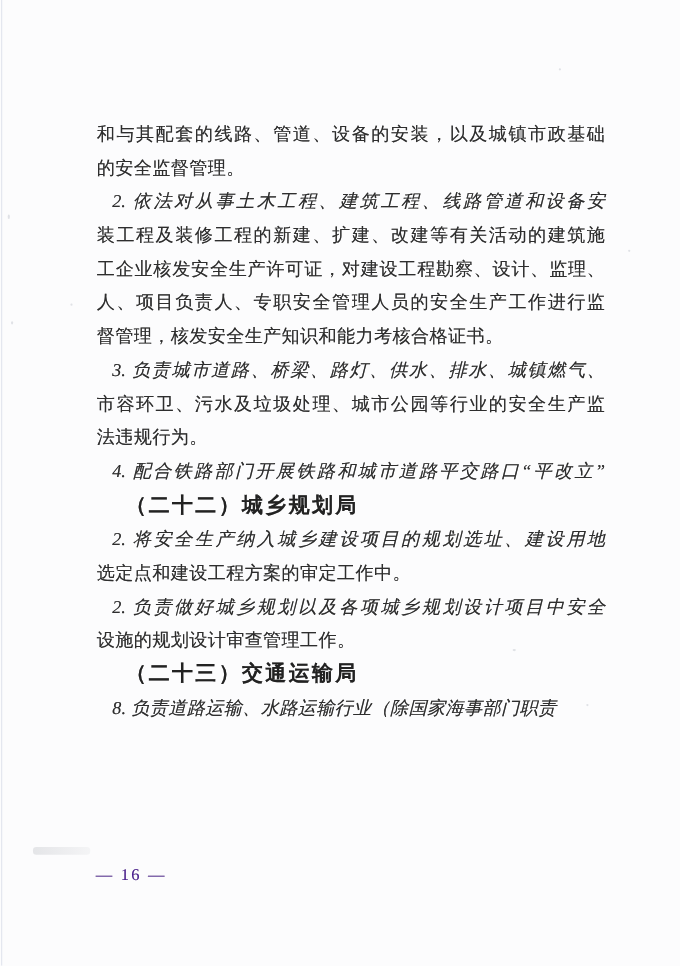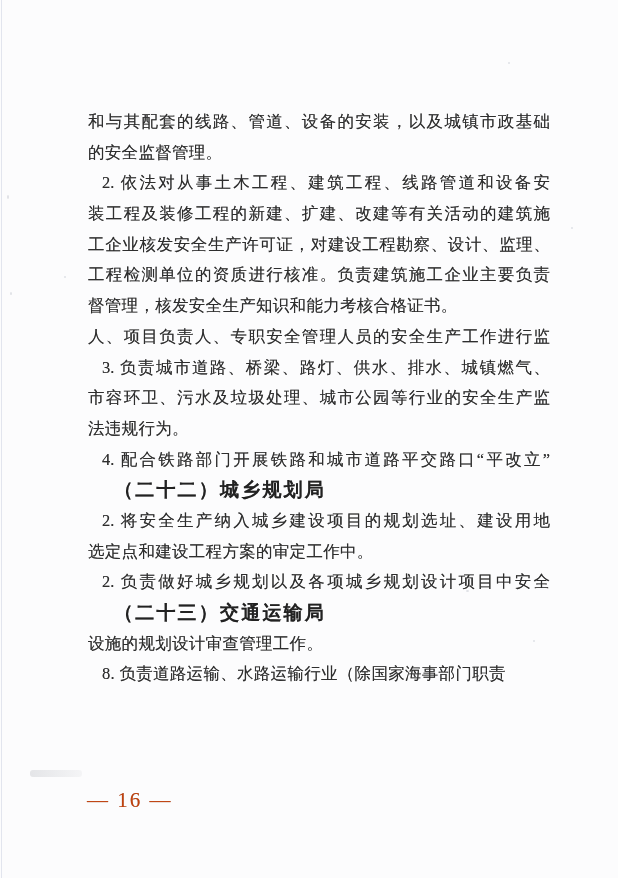--- a/index.html
+++ b/index.html
@@ -42,36 +42,36 @@
     white-space: nowrap;
     letter-spacing: 0.3px;
     text-shadow: 0 0 0.5px rgba(40,40,40,0.55);
   }
   .line.justify {
     white-space: normal;
     text-align: justify;
     text-align-last: justify;
     letter-spacing: 0;
   }
-  .line.indent-num { padding-left: 14px; }
+  .line.indent-num { padding-left: 14px; font-style: italic; }
   .line.indent-num.justify { padding-left: 14px; }
   .line.heading {
     font-weight: bold;
     font-size: 19px;
     letter-spacing: 2.2px;
     padding-left: 26px;
     color: #222;
   }
   .page-footer {
     position: absolute;
     left: 87px;
     top: 788px;
-    font-size: 21px;
+    font-size: 15px;
     letter-spacing: 2px;
-    color: #c2410c;
+    color: #4c1d95;
     text-shadow: 0 0 0.5px rgba(40,40,40,0.4);
   }
   
   .speck {
     position: absolute;
     background: #c9ccd4;
     border-radius: 50%;
     opacity: 0.55;
   }
   .speck.s1 { left: 508px; top: 62px;  width: 2px; height: 2px; }
@@ -97,33 +97,32 @@
 
 <div class="page">
   <div class="edge-line"></div>
 
   <div class="text-column" id="text-column">
       <div class="line justify">和与其配套的线路、管道、设备的安装，以及城镇市政基础</div>
       <div class="line">的安全监督管理。</div>
       <div class="line justify indent-num">2. 依法对从事土木工程、建筑工程、线路管道和设备安</div>
       <div class="line justify">装工程及装修工程的新建、扩建、改建等有关活动的建筑施</div>
       <div class="line justify">工企业核发安全生产许可证，对建设工程勘察、设计、监理、</div>
-      <div class="line justify">工程检测单位的资质进行核准。负责建筑施工企业主要负责</div>
+      <div class="line justify">人、项目负责人、专职安全管理人员的安全生产工作进行监</div>
       <div class="line">督管理，核发安全生产知识和能力考核合格证书。</div>
-      <div class="line justify">人、项目负责人、专职安全管理人员的安全生产工作进行监</div>
       <div class="line justify indent-num">3. 负责城市道路、桥梁、路灯、供水、排水、城镇燃气、</div>
       <div class="line justify">市容环卫、污水及垃圾处理、城市公园等行业的安全生产监</div>
       <div class="line">法违规行为。</div>
       <div class="line justify indent-num">4. 配合铁路部门开展铁路和城市道路平交路口“平改立”</div>
       <div class="line heading">（二十二）城乡规划局</div>
       <div class="line justify indent-num">2. 将安全生产纳入城乡建设项目的规划选址、建设用地</div>
       <div class="line">选定点和建设工程方案的审定工作中。</div>
       <div class="line justify indent-num">2. 负责做好城乡规划以及各项城乡规划设计项目中安全</div>
+      <div class="line">设施的规划设计审查管理工作。</div>
       <div class="line heading">（二十三）交通运输局</div>
-      <div class="line">设施的规划设计审查管理工作。</div>
       <div class="line indent-num">8. 负责道路运输、水路运输行业（除国家海事部门职责</div>
     </div>
 
   <div class="page-footer">— 16 —</div>
 
   <div class="speck s1"></div>
   <div class="speck s2"></div>
   <div class="speck s3"></div>
   <div class="speck s4"></div>
   <div class="speck s5"></div>

